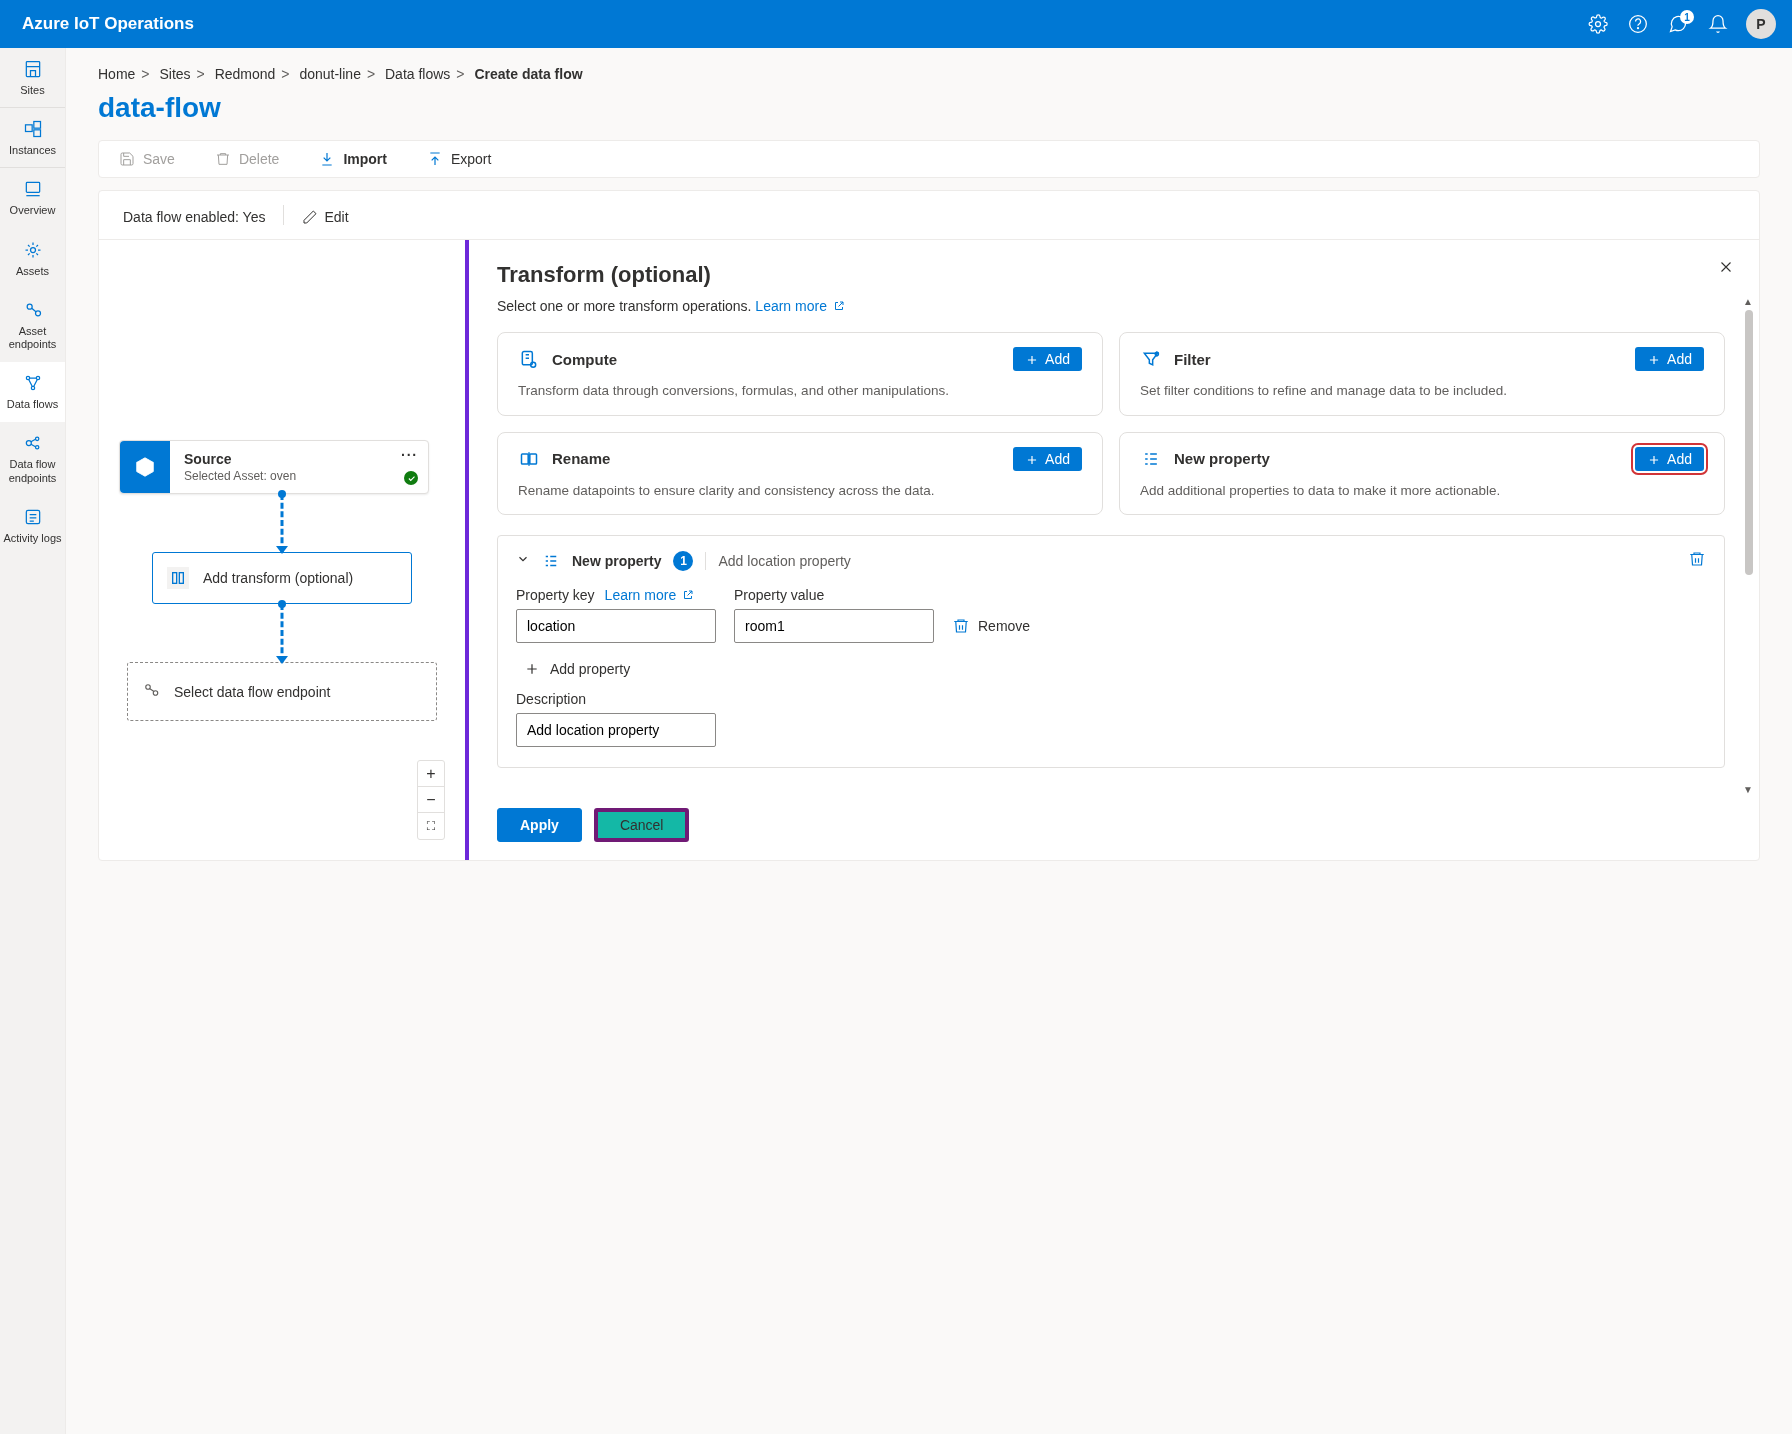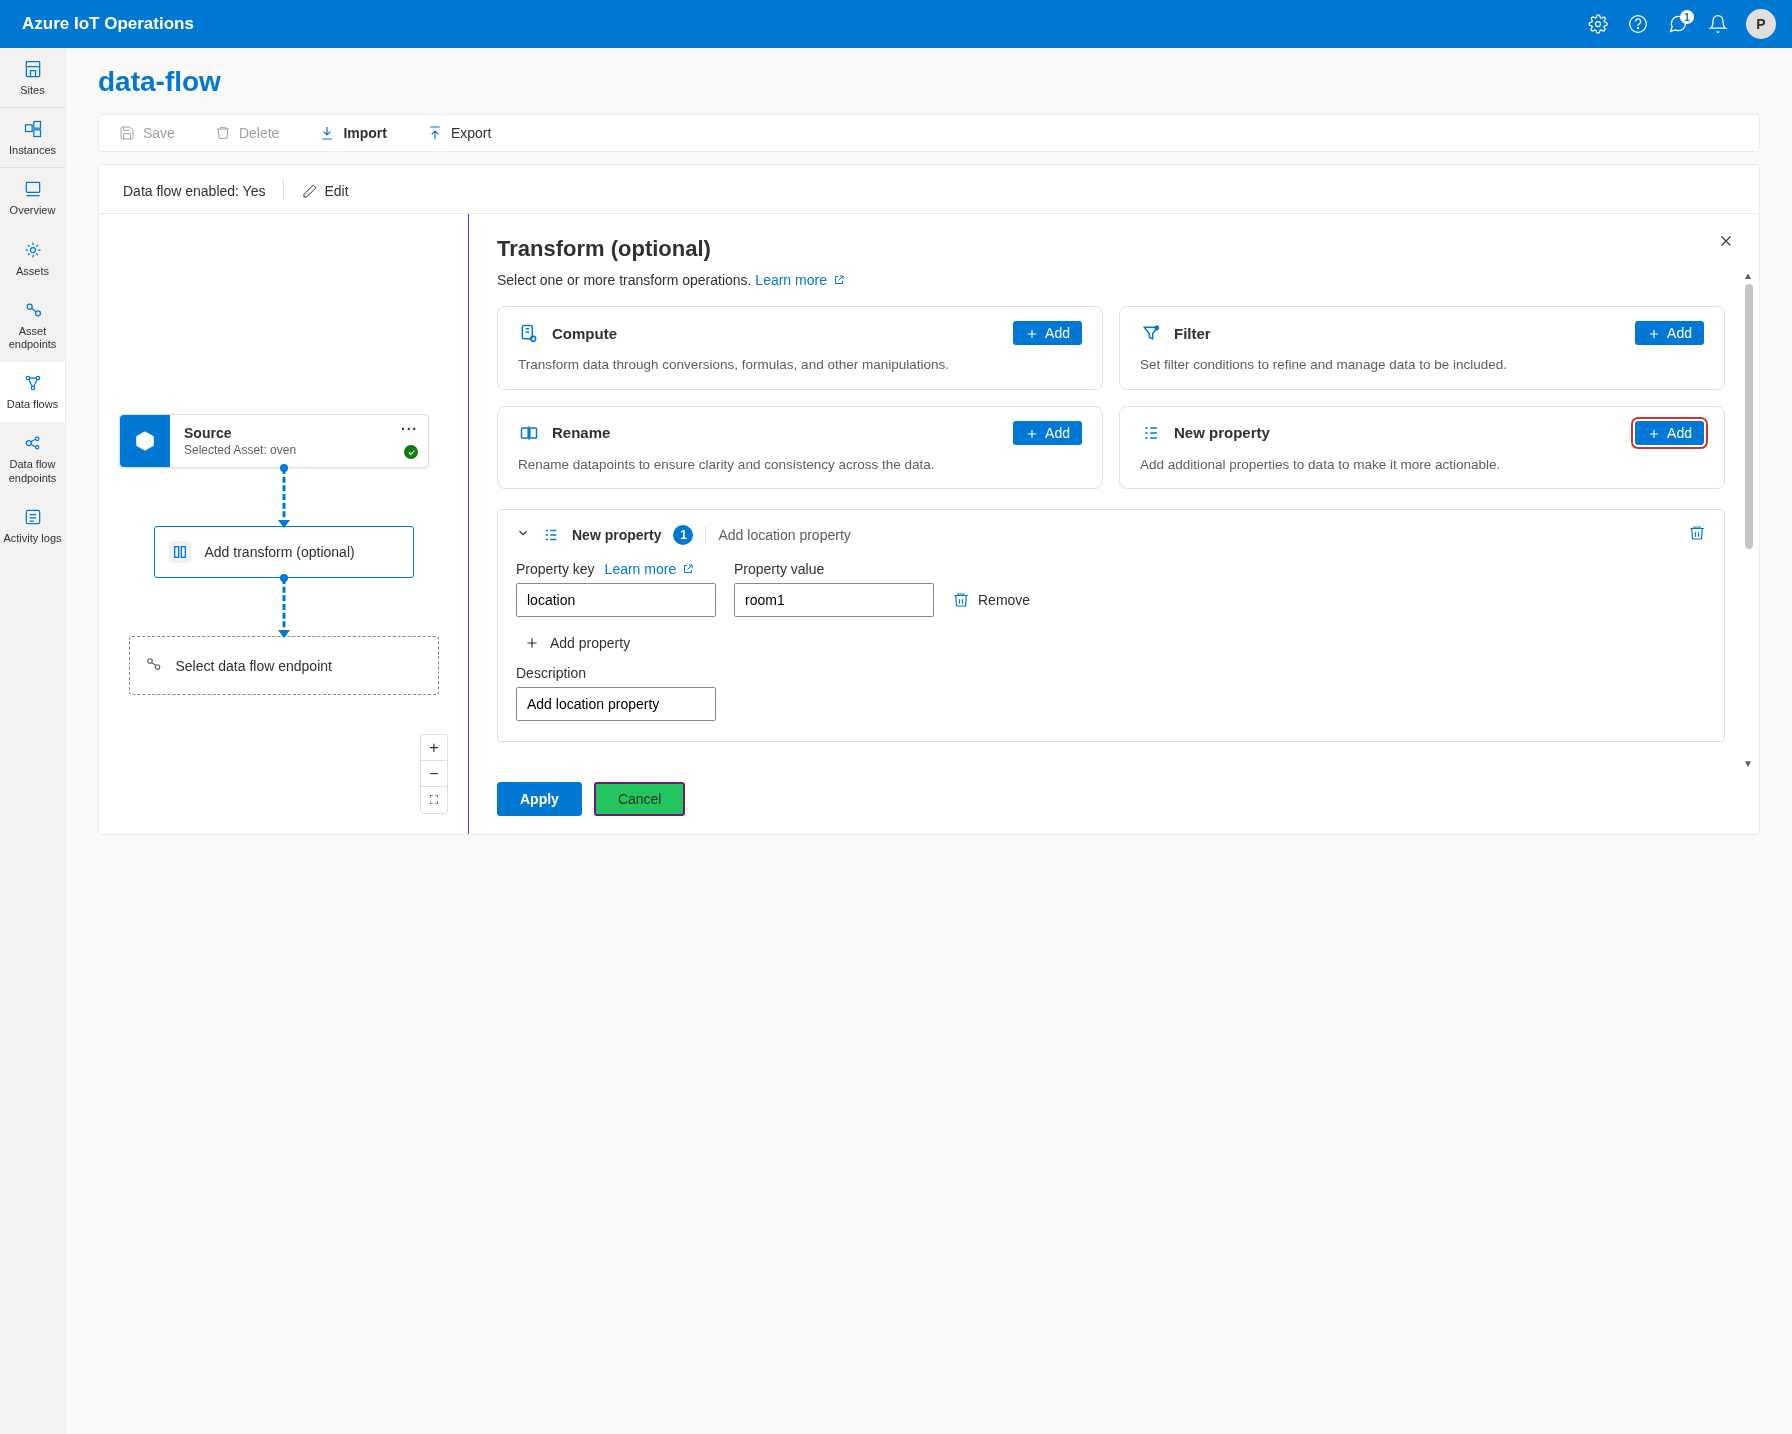--- a/index.html
+++ b/index.html
@@ -77,21 +77,21 @@
   padding: 14px 24px; border-bottom: 1px solid #edebe9;
   display:flex; align-items:flex-end; gap:18px;
 }
 .df-header .divider { width:1px; height:20px; background:#e1dfdd; }
 .df-header .edit-link { display:inline-flex; align-items:center; gap:6px; cursor:pointer; }
 .df-header .edit-link svg{width:16px;height:16px;stroke:#323130;fill:none;stroke-width:1.5;}
 
 .df-body { display:flex; min-height: 620px; }
 
 
-.canvas { width: 370px; border-right: 1px solid #6d28d9; position:relative; padding: 20px; }
+.canvas { width: 370px; border-right: 4px solid #6d28d9; position:relative; padding: 20px; }
 .source-node {
   display:flex; width:310px; margin-top:180px; border:1px solid #e1dfdd; border-radius:4px;
   background:#fff; box-shadow:0 1px 2px rgba(0,0,0,.08); position:relative;
 }
 .source-node .ic {
   width:50px; background:#0078d4; display:flex; align-items:center; justify-content:center;
   border-top-left-radius:4px; border-bottom-left-radius:4px;
 }
 .source-node .ic svg{width:22px;height:22px;stroke:#fff;fill:#fff;stroke-width:1;}
 .source-node .body { padding:10px 14px; flex:1; }
@@ -175,21 +175,21 @@
 }
 .remove-btn{display:inline-flex;align-items:center;gap:8px;cursor:pointer;height:34px;}
 .remove-btn svg{width:18px;height:18px;stroke:#0078d4;fill:none;stroke-width:1.6;}
 
 .add-prop{display:inline-flex;align-items:center;gap:10px;cursor:pointer;margin:4px 0 14px 8px;}
 .add-prop svg{width:16px;height:16px;stroke:#323130;stroke-width:1.8;fill:none;}
 
 .panel-actions{display:flex;gap:12px;margin-top:16px;}
 .btn{height:34px;padding:0 22px;border-radius:3px;font-size:14px;cursor:pointer;display:inline-flex;align-items:center;justify-content:center;}
 .btn.primary{background:#0078d4;color:#fff;border:1px solid #0078d4;font-weight:600;}
-.btn.secondary{background:#22c55e;color:#323130;border:2px solid #701a75;}
+.btn.secondary{background:#14b8a6;color:#323130;border:4px solid #701a75;}
 
 
 .scrollbar-track{position:absolute;right:6px;top:60px;bottom:70px;width:10px;}
 .scrollbar-thumb{position:absolute;right:0;top:10px;width:8px;height:54%;background:#c8c6c4;border-radius:5px;}
 .scroll-arrow{position:absolute;right:0;width:10px;height:10px;font-size:10px;color:#605e5c;text-align:center;}
 .scroll-arrow.up{top:-4px;}
 .scroll-arrow.down{bottom:-4px;}
 </style>
 </head>
 <body>
@@ -302,20 +302,28 @@
             <rect x="4" y="4" width="16" height="16" rx="2"></rect>
             <path d="M8 9h8M8 13h8M8 17h5"></path>
           </svg>
         </span>
       <span>Activity logs</span>
     </div>
   </div>
 
   <div class="main">
 
+    <div class="breadcrumb">
+      <a href="#">Home</a><span class="sep">&gt;</span>
+      <a href="#">Sites</a><span class="sep">&gt;</span>
+      <a href="#">Redmond</a><span class="sep">&gt;</span>
+      <a href="#">donut-line</a><span class="sep">&gt;</span>
+      <a href="#">Data flows</a><span class="sep">&gt;</span>
+      <span class="current">Create data flow</span>
+    </div>
 
     <div class="page-title">data-flow</div>
 
     <div class="toolbar">
       <span class="tool-btn disabled">
         <svg viewBox="0 0 24 24" stroke="#a19f9d" fill="none" stroke-width="1.5">
             <path d="M19 21H5a2 2 0 0 1-2-2V5a2 2 0 0 1 2-2h11l5 5v11a2 2 0 0 1-2 2z"></path>
             <path d="M17 21v-8H7v8M7 3v5h8"></path>
           </svg>
         <span>Save</span>

